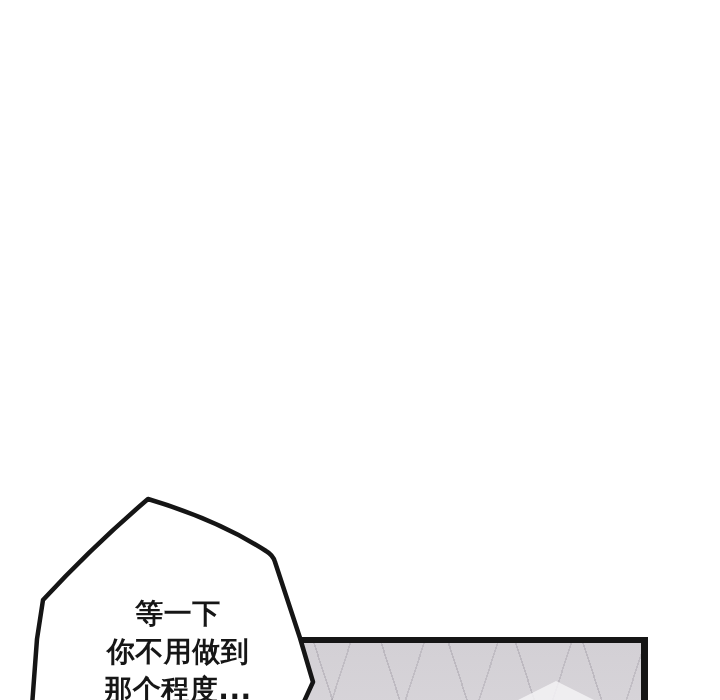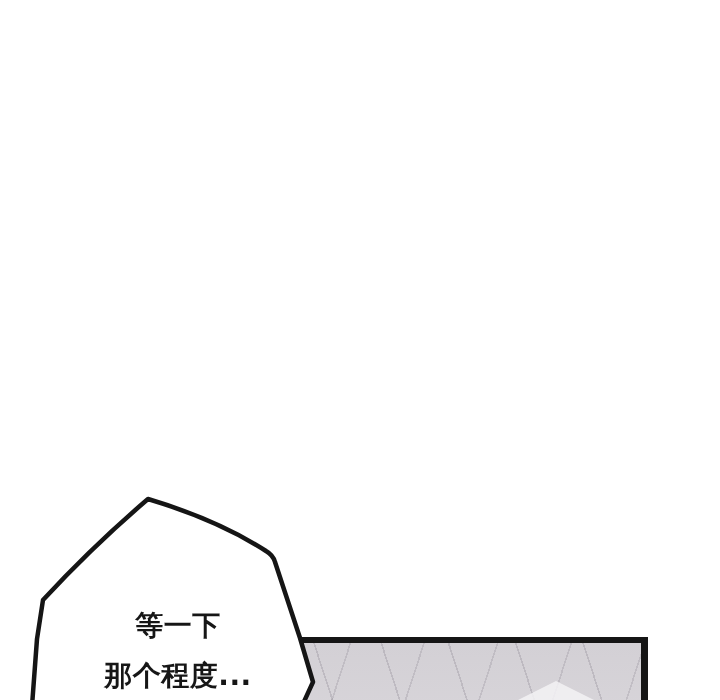--- a/index.html
+++ b/index.html
@@ -73,21 +73,20 @@
     z-index: 3;
     text-align: center;
     font-size: 28px;
     line-height: 38px;
     font-weight: 600;
     letter-spacing: 0.5px;
     color: var(--text-color, #161616);
   }
   .speech-text div {
     white-space: nowrap;
-    margin-top: 12px;
   }
 </style>
 </head>
 <body>
 
 <div id="canvas">
 
   <div class="floor-panel">
     <div class="floor-texture"></div>
     <div class="floor-highlight"></div>
@@ -102,16 +101,17 @@
              L 302 706
              L 32 706
              L 37 639
              L 43 600
              Q 93 546 148 499
              Z" fill="#ffffff" stroke="#151515" stroke-width="4.5" stroke-linejoin="round"></path>
   </svg>
 
   <div class="speech-text">
     <div>等一下</div>
+    <div>你不用做到</div>
     <div>那个程度...</div>
   </div>
 
 </div>
 
 </body></html>

